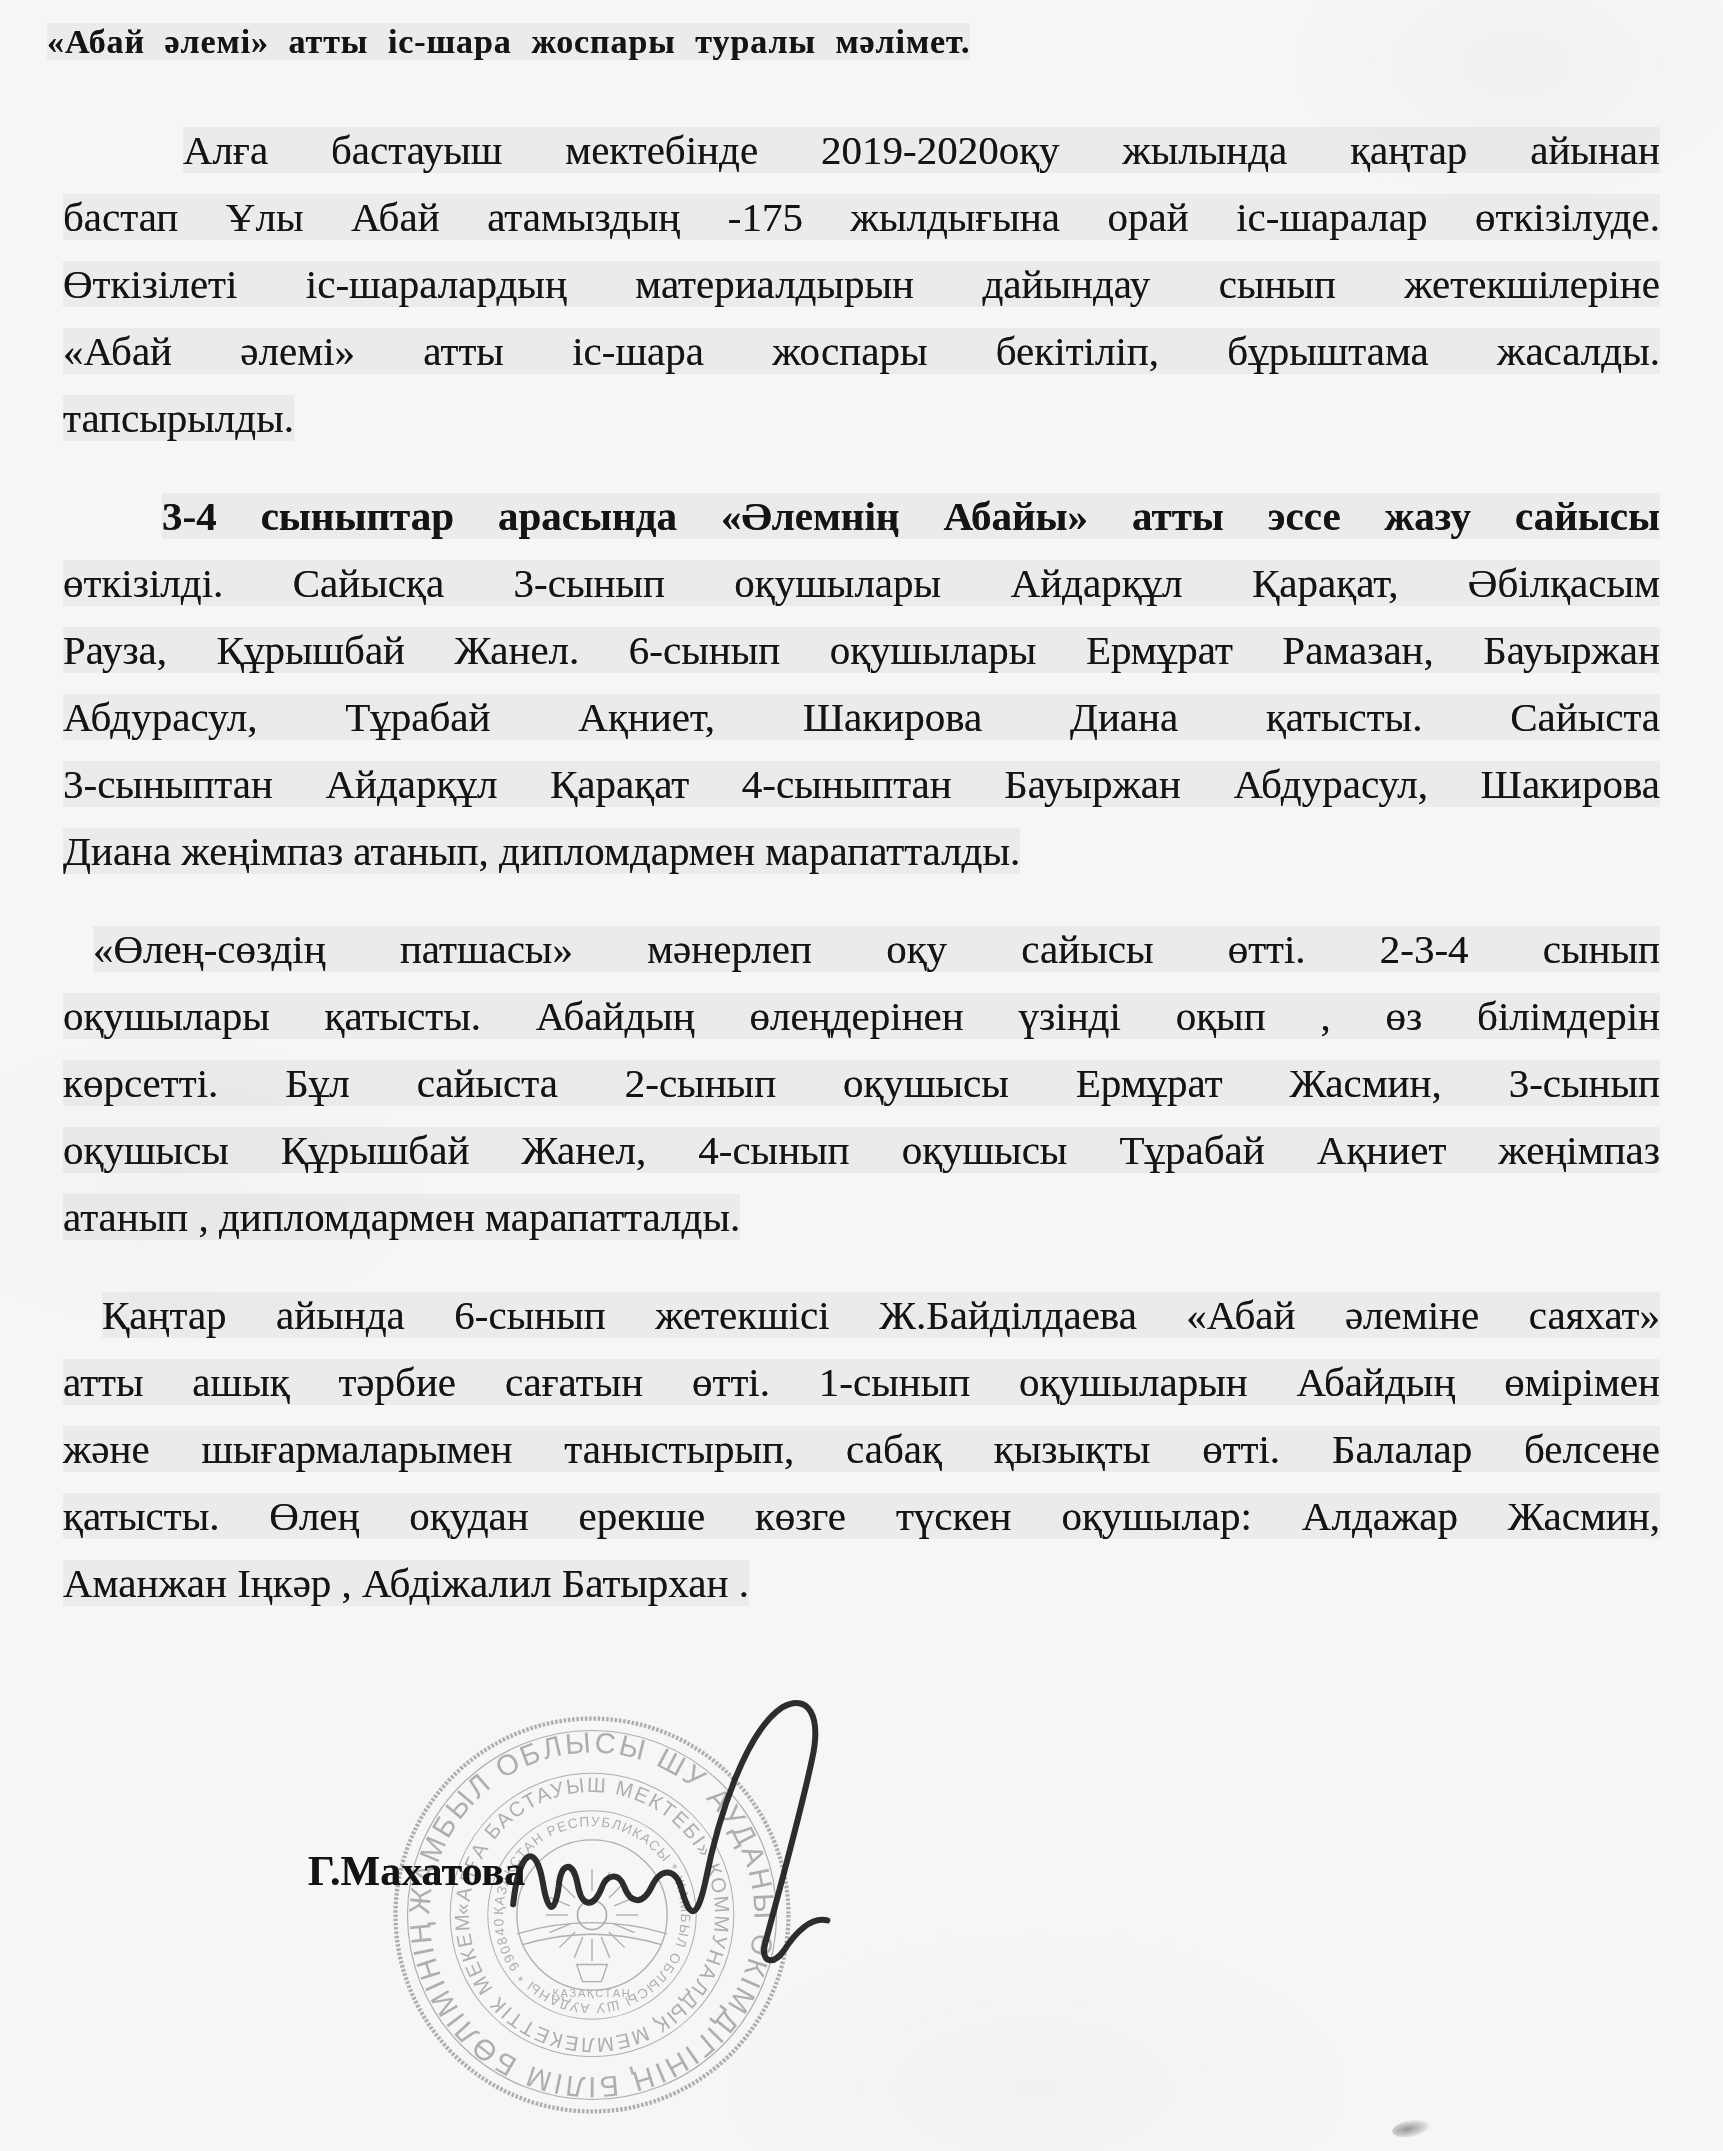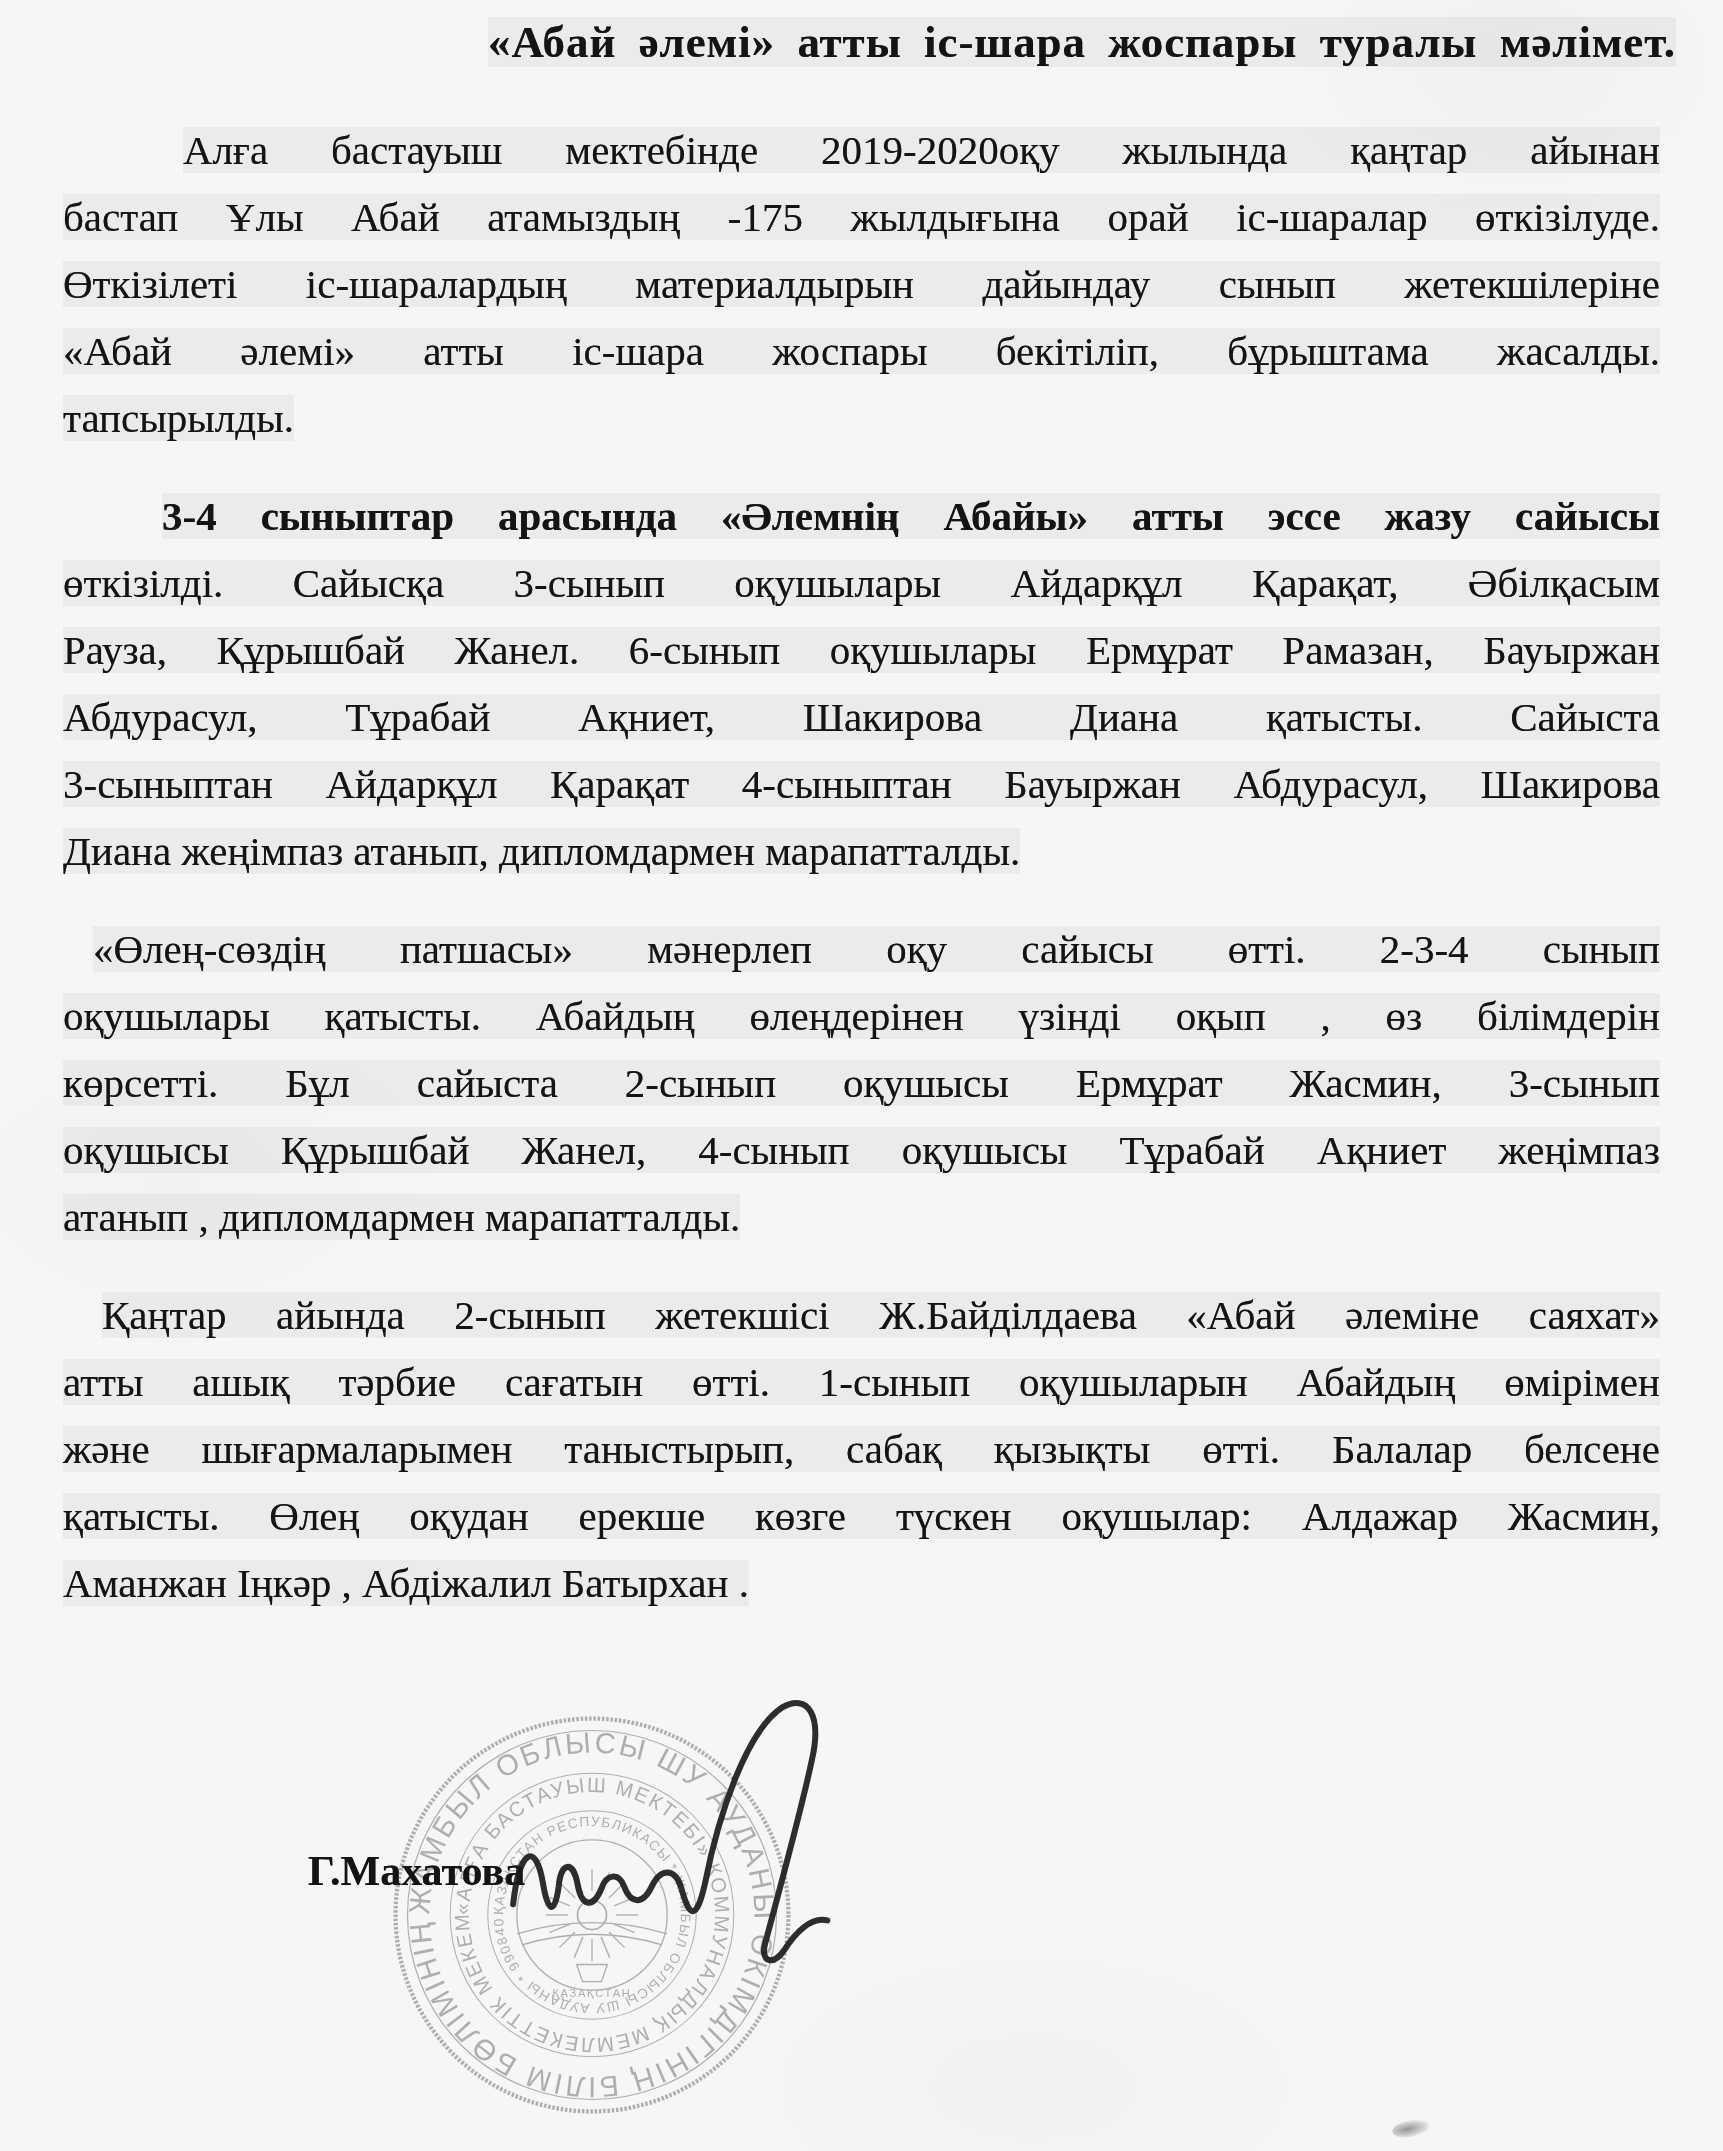--- a/index.html
+++ b/index.html
@@ -13,23 +13,23 @@
       radial-gradient(ellipse 430px 258px at 10% 55%, rgba(0,0,0,0.015), transparent 70%),
       radial-gradient(ellipse 516px 258px at 60% 97%, rgba(0,0,0,0.02), transparent 70%);
     overflow:hidden;
     font-family:"Liberation Serif", serif;
     color:#141414;
   }
   .content{position:absolute;left:47px;right:47px;top:0;z-index:2;}
   .title{
     margin-top:12px;
     line-height:60px;
-    font-size:45px;
+    font-size:34px;
     font-weight:bold;
-    text-align:right;
+    text-align:left;
     word-spacing:10.3px;
     letter-spacing:0.9px;
     text-shadow:0 0 0.4px rgba(0,0,0,.55);
   }
   .title span, .line span{background:rgba(60,60,60,0.055); box-decoration-break:clone;}
   .para{margin:16px;}
   .p1{margin-top:45px;}
   .p2,.p3,.p4{margin-top:31px;}
   .line{
     line-height:67px;
@@ -168,21 +168,21 @@
 
     <div class="para p3">
       <div class="line j ind-35"><span>«Өлең-сөздің патшасы» мәнерлеп оқу сайысы өтті. 2-3-4 сынып</span></div>
       <div class="line j"><span>оқушылары қатысты. Абайдың өлеңдерінен үзінді оқып , өз білімдерін</span></div>
       <div class="line j"><span>көрсетті. Бұл сайыста 2-сынып оқушысы Ермұрат Жасмин, 3-сынып</span></div>
       <div class="line j"><span>оқушысы Құрышбай Жанел, 4-сынып оқушысы Тұрабай Ақниет жеңімпаз</span></div>
       <div class="line last"><span>атанып , дипломдармен марапатталды.</span></div>
     </div>
 
     <div class="para p4">
-      <div class="line j ind-45"><span>Қаңтар айында 2-сынып жетекшісі Ж.Байділдаева «Абай әлеміне саяхат»</span></div>
+      <div class="line j ind-45"><span>Қаңтар айында 6-сынып жетекшісі Ж.Байділдаева «Абай әлеміне саяхат»</span></div>
       <div class="line j"><span>атты ашық тәрбие сағатын өтті. 1-сынып оқушыларын Абайдың өмірімен</span></div>
       <div class="line j"><span>және шығармаларымен таныстырып, сабақ қызықты өтті. Балалар белсене</span></div>
       <div class="line j"><span>қатысты. Өлең оқудан ерекше көзге түскен оқушылар: Алдажар Жасмин,</span></div>
       <div class="line last"><span>Аманжан Іңкәр , Абдіжалил Батырхан .</span></div>
     </div>
 
     <div class="footer-row">
       <span class="sig-name">Г.Махатова</span>
     </div>
   </div>

